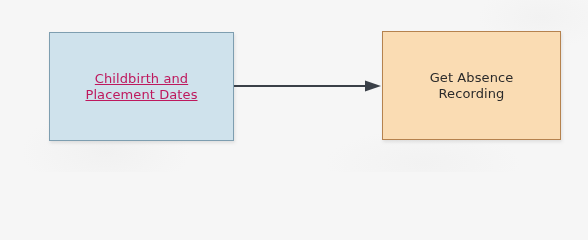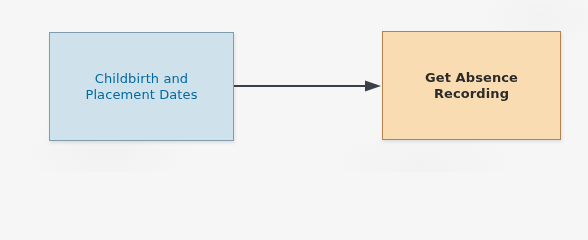--- a/index.html
+++ b/index.html
@@ -70,25 +70,25 @@
     height: 172px;
     pointer-events: none;
   }
 </style>
 </head>
 <body>
 
 <div id="canvas" style="background-color: rgb(246, 246, 246);">
 
   <div class="node" id="node-childbirth" style="background-color: rgb(207, 226, 236); border-color: rgb(126, 158, 176);">
-    <span class="node-label" style="color: #0369a1;">Childbirth and
+    <span class="node-label" style="color: #be185d; text-decoration: underline;">Childbirth and
 Placement Dates</span>
   </div>
 
-  <div class="node" id="node-absence" style="background-color: rgb(250, 220, 179); border-color: rgb(181, 130, 78); font-weight: bold;">
+  <div class="node" id="node-absence" style="background-color: rgb(250, 220, 179); border-color: rgb(181, 130, 78);">
     <span class="node-label" style="color: rgb(43, 43, 43);">Get Absence
 Recording</span>
   </div>
 
   <svg id="edge-layer" width="588" height="172" viewBox="0 0 588 172">
     <g>
       <line x1="234" y1="86" x2="366" y2="86" stroke="#3a4048" stroke-width="2.2"></line>
       <polygon points="365,80.5 381,86 365,91.5" fill="#3a4048"></polygon>
     </g>
   </svg>

